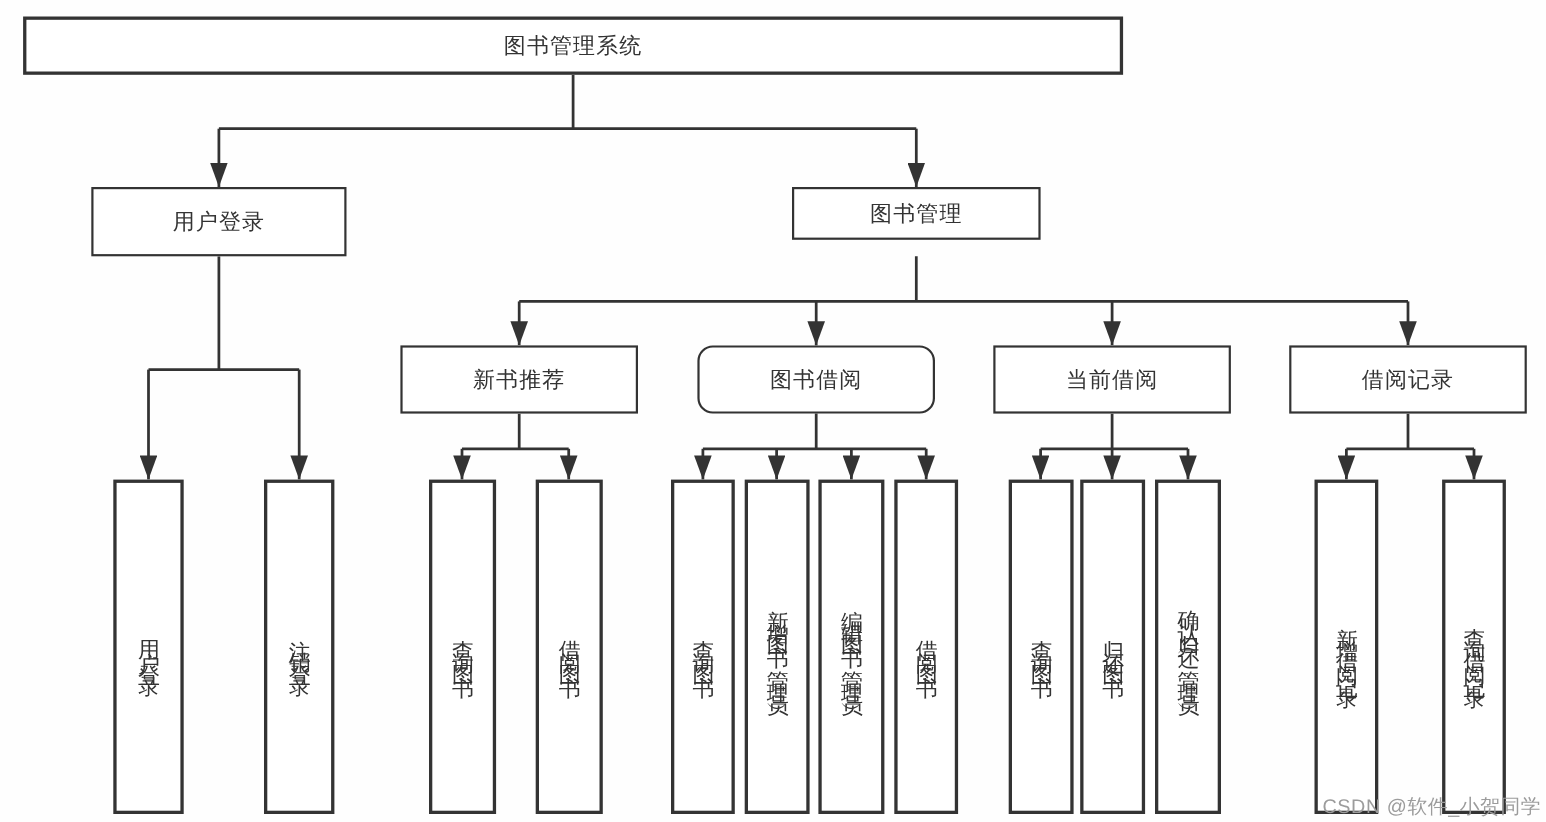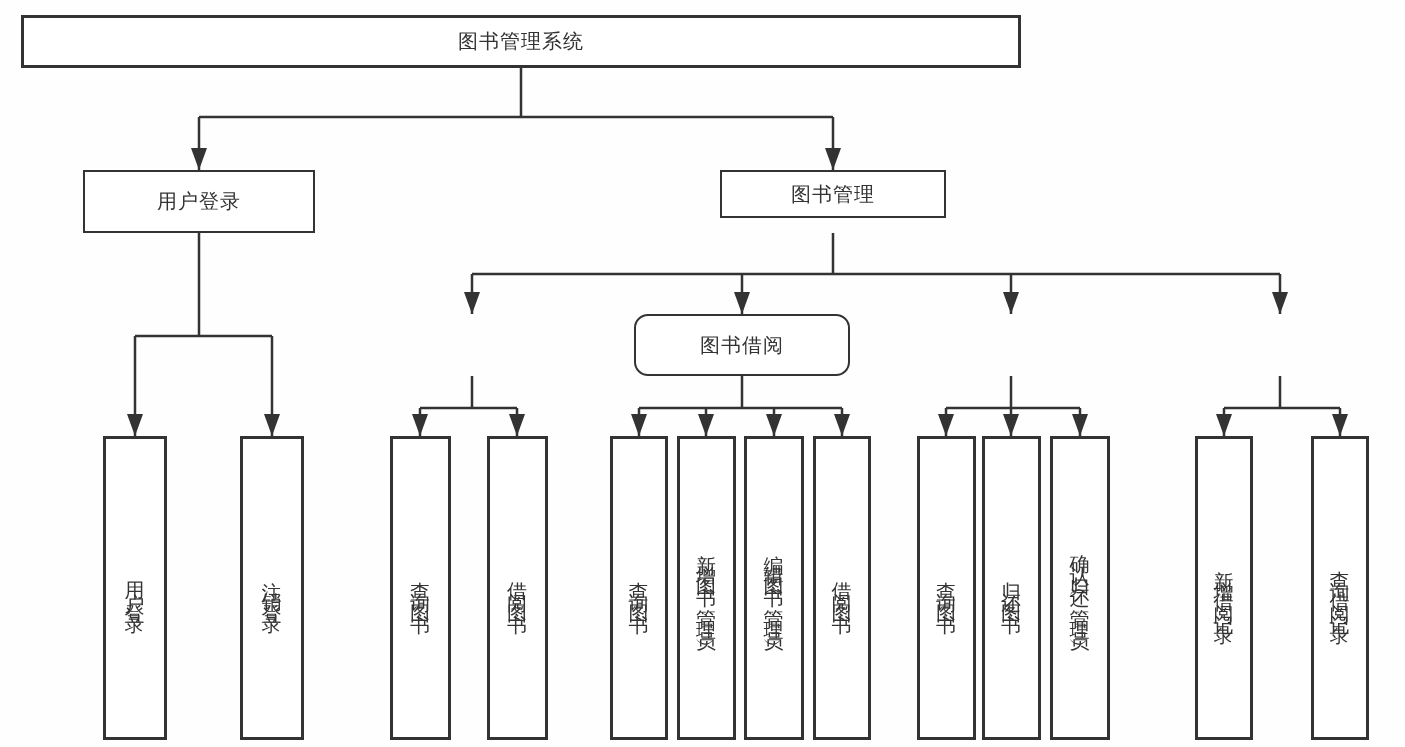--- a/index.html
+++ b/index.html
@@ -90,21 +90,24 @@
       <line x1="1224" y1="408" x2="1224" y2="436" marker-end="url(#ah)"></line>
       <line x1="1340" y1="408" x2="1340" y2="436" marker-end="url(#ah)"></line>
     </g>
   </svg>
 
   <div class="box root" style="left:21px;top:15px;width:1000px;height:53px;">图书管理系统</div>
 
   <div class="box" style="left:83px;top:170px;width:232px;height:63px;">用户登录</div>
   <div class="box" style="left:720px;top:170px;width:226px;height:48px;">图书管理</div>
 
+  <div class="box" style="left:364px;top:314px;width:216px;height:62px;">新书推荐</div>
   <div class="box" style="left:634px;top:314px;width:216px;height:62px;border-radius:14px;">图书借阅</div>
+  <div class="box" style="left:903px;top:314px;width:216px;height:62px;">当前借阅</div>
+  <div class="box" style="left:1172px;top:314px;width:216px;height:62px;">借阅记录</div>
 
   <div class="box leaf" style="left:103px;width:64px;">
     <span class="vtext">用户登录</span>
   </div>
   <div class="box leaf" style="left:240px;width:64px;">
     <span class="vtext">注销登录</span>
   </div>
 
   <div class="box leaf" style="left:390px;width:61px;">
     <span class="vtext">查询图书</span>
@@ -136,14 +139,15 @@
     <span class="vtext">确认归还（管理员）</span>
   </div>
 
   <div class="box leaf" style="left:1195px;width:58px;">
     <span class="vtext">新增借阅记录</span>
   </div>
   <div class="box leaf" style="left:1311px;width:58px;">
     <span class="vtext">查询借阅记录</span>
   </div>
 
+  <div class="watermark">CSDN @软件_小贺同学</div>
 
 </div>
 
 </body></html>

